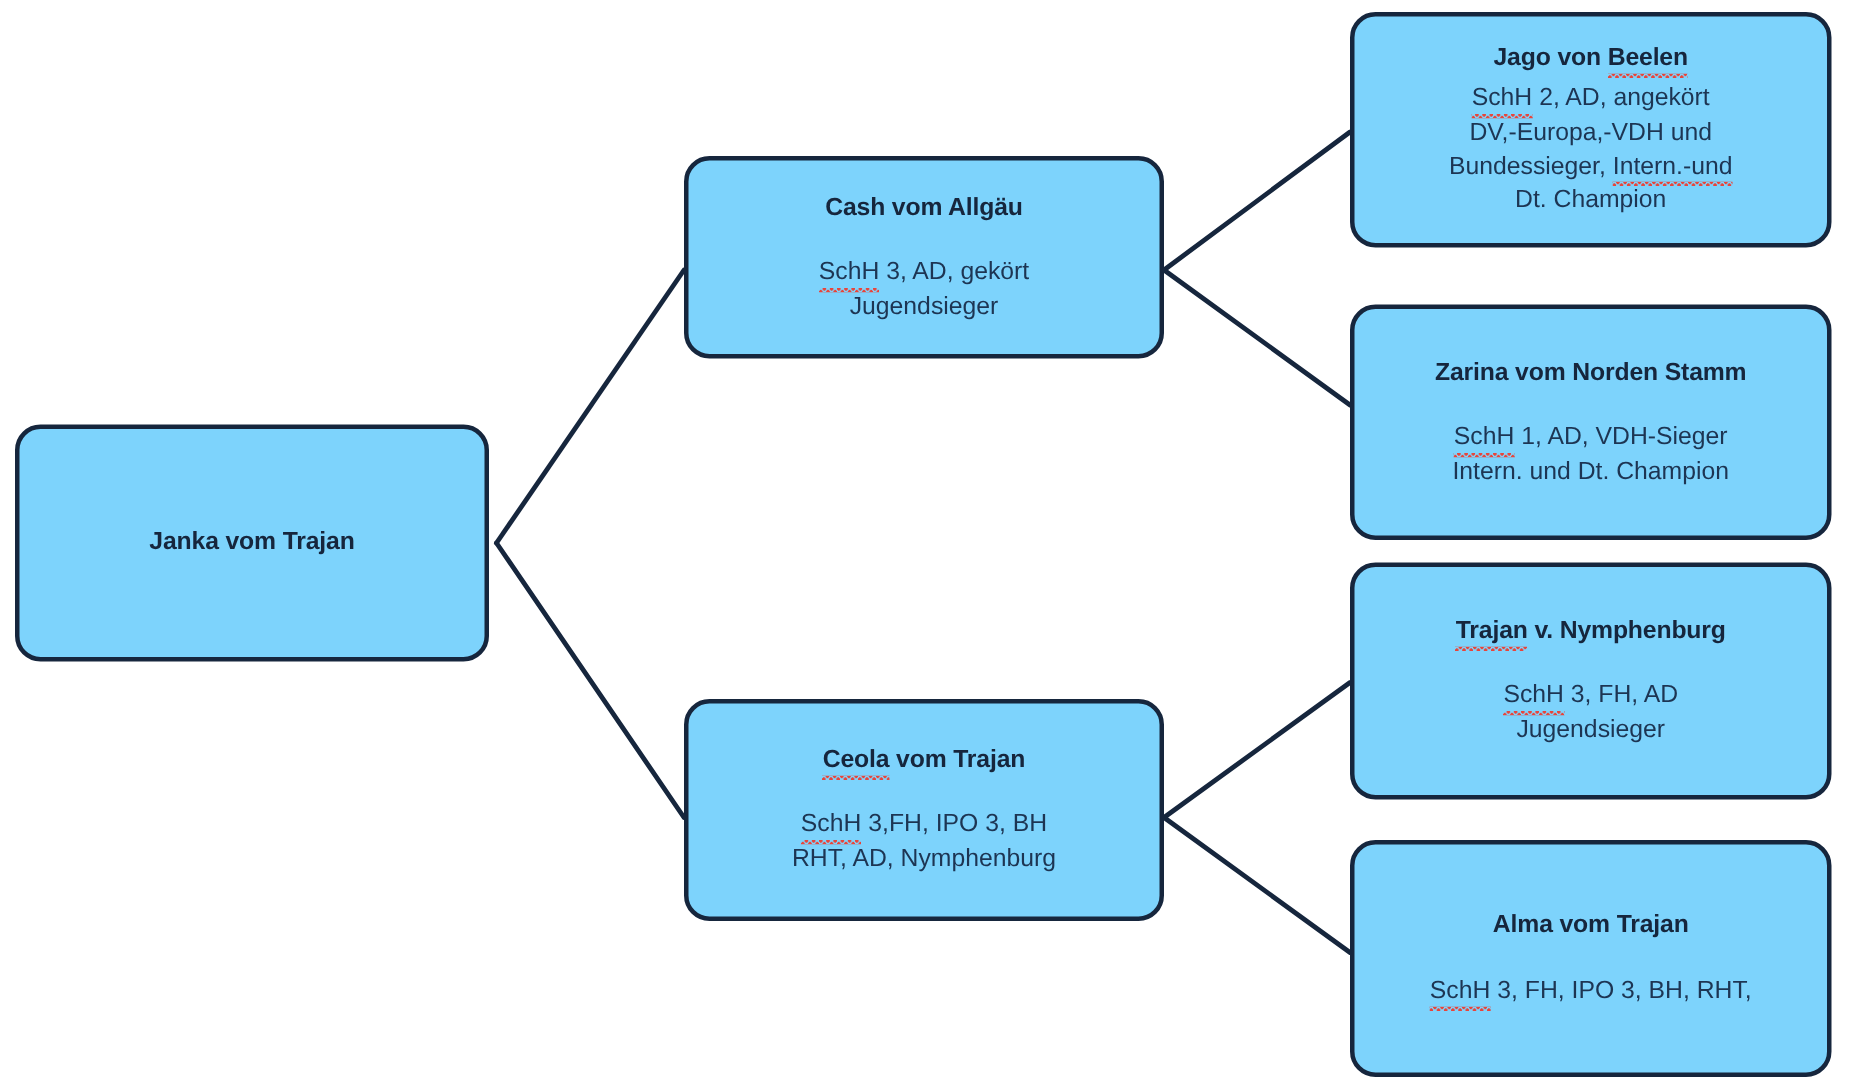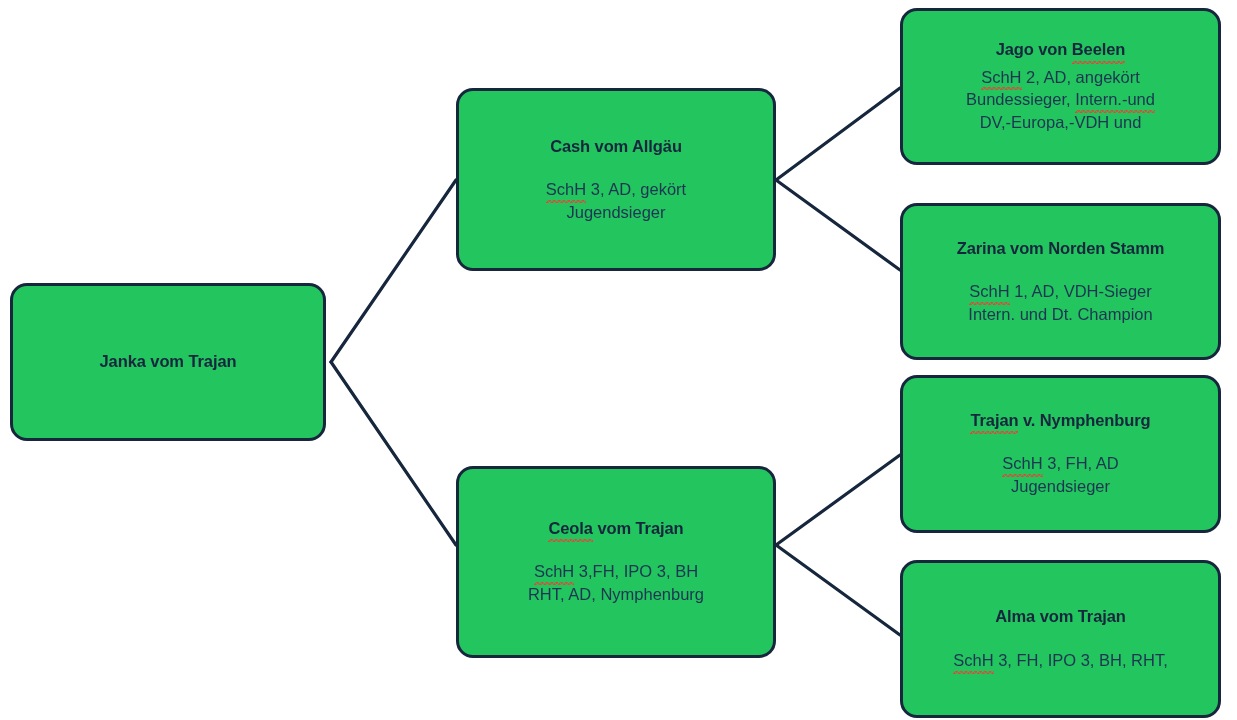--- a/index.html
+++ b/index.html
@@ -28,21 +28,21 @@
     top: 0;
     width: 1237px;
     height: 720px;
     pointer-events: none;
   }
   .node-box {
     position: absolute;
     box-sizing: border-box;
     border: 3px solid #16263d;
     border-radius: 17px;
-    background: #22c55e;
+    background: #7dd3fc;
     display: flex;
     flex-direction: column;
     align-items: center;
     justify-content: center;
     text-align: center;
     padding: 4px 10px;
   }
   .node-title {
     font-weight: bold;
     font-size: 16.5px;
@@ -95,46 +95,47 @@
 
       <path d="M 776 545 L 900 455"></path>
       <path d="M 776 545 L 900 635"></path>
     </g>
   </svg>
 
   <div class="node-box" style="left:10px; top:283px; width:316px; height:158px;">
     <div class="node-title">Janka vom Trajan</div>
   </div>
 
-  <div class="node-box" style="left:456px; top:88px; width:320px; height:183px;align-items:center;">
+  <div class="node-box" style="left:456px; top:104px; width:320px; height:135px;align-items:center;">
     <div class="node-title">Cash vom Allgäu</div>
     <div class="node-details">
       <span class="detail-line"><span class="sp">SchH</span><span> 3, AD, gekört</span></span>
       <span class="detail-line">Jugendsieger</span>
     </div>
   </div>
 
-  <div class="node-box" style="left:456px; top:466px; width:320px; height:192px;">
+  <div class="node-box" style="left:456px; top:466px; width:320px; height:148px;">
     <div class="node-title">
       <span class="sp sp-title">Ceola</span><span> vom Trajan</span>
     </div>
     <div class="node-details">
       <span class="detail-line"><span class="sp">SchH</span><span> 3,FH, IPO 3, BH</span></span>
       <span class="detail-line">RHT, AD, Nymphenburg</span>
     </div>
   </div>
 
   <div class="node-box" style="left:900px; top:8px; width:321px; height:157px;">
     <div class="node-title">
       <span>Jago von </span><span class="sp sp-title">Beelen</span>
     </div>
     <div class="node-details no-gap">
       <span class="detail-line"><span class="sp">SchH</span><span> 2, AD, angekört</span></span>
+      <span class="detail-line">DV,-Europa,-VDH und</span>
       <span class="detail-line"><span>Bundessieger, </span><span class="sp">Intern.-und</span></span>
-      <span class="detail-line">DV,-Europa,-VDH und</span>
+      <span class="detail-line">Dt. Champion</span>
     </div>
   </div>
 
   <div class="node-box" style="left:900px; top:203px; width:321px; height:157px;">
     <div class="node-title">Zarina vom Norden Stamm</div>
     <div class="node-details">
       <span class="detail-line"><span class="sp">SchH</span><span> 1, AD, VDH-Sieger</span></span>
       <span class="detail-line">Intern. und Dt. Champion</span>
     </div>
   </div>

